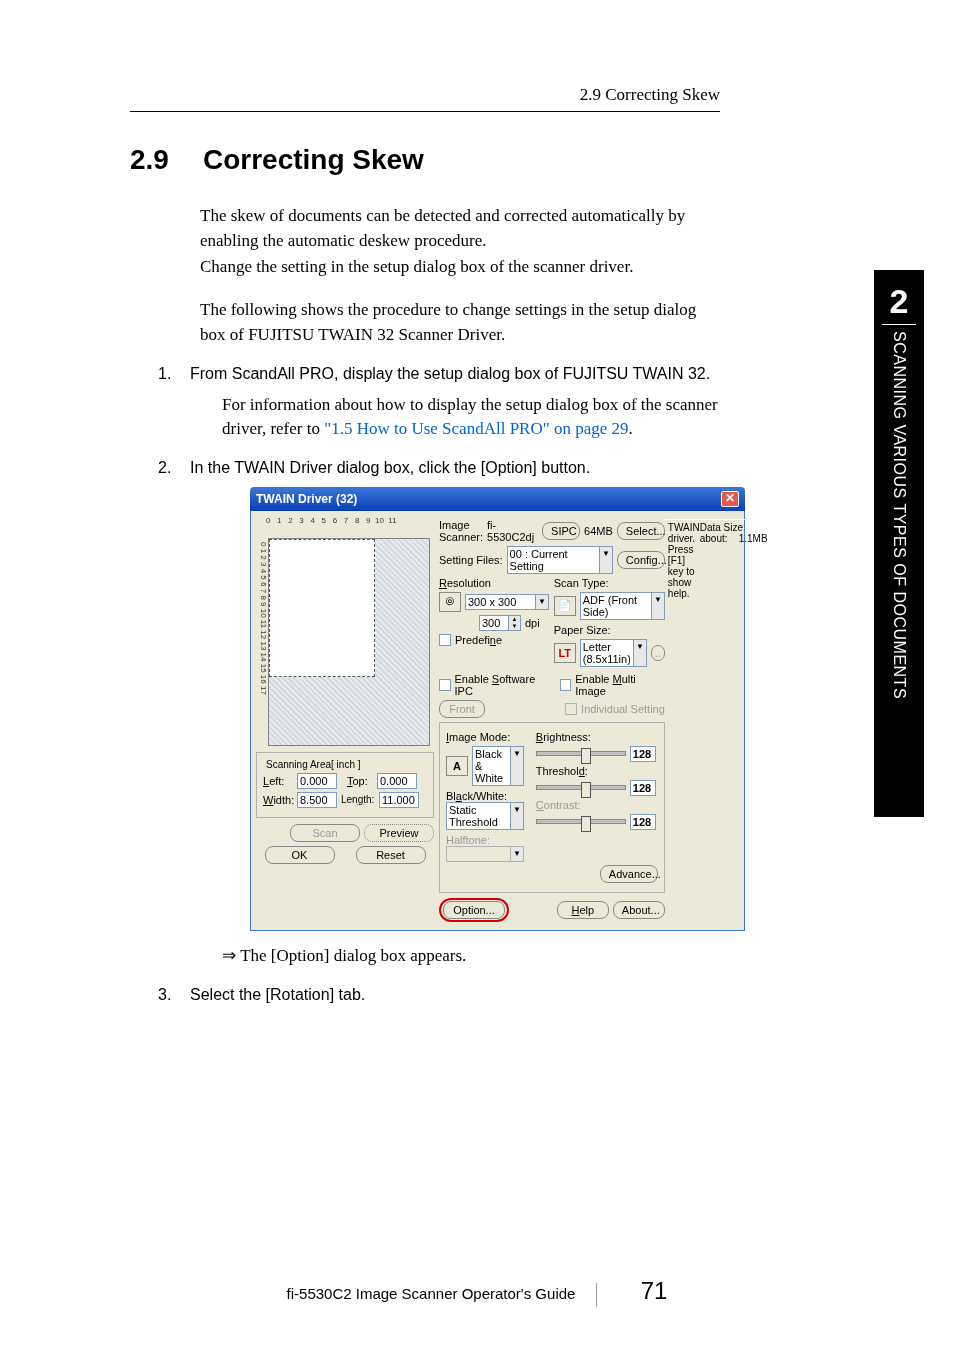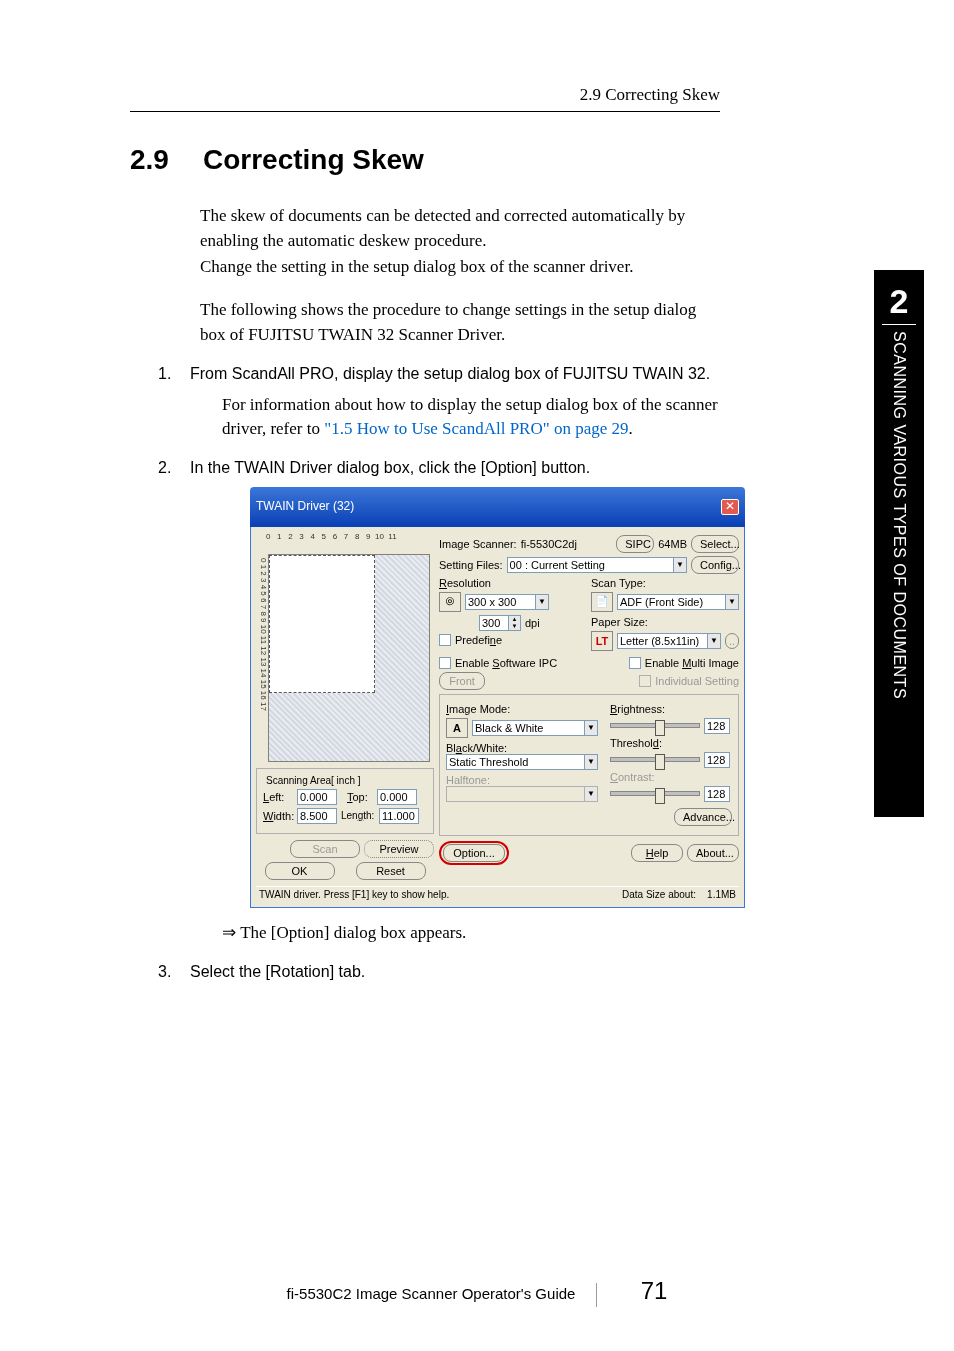--- a/index.html
+++ b/index.html
@@ -118,45 +118,46 @@
   
   .dialog-wrap {
     margin: 10px 0 10px 120px;
     width: 495px;
     font-family: Tahoma, Arial, sans-serif;
     font-size: 11px;
   }
   .titlebar {
     background: linear-gradient(180deg, #3b77d8 0%, #0a3fb5 100%);
     color: #fff;
-    font-weight: normal;
-    padding: 12px 6px;
+    font-weight: bold;
+    padding: 4px 6px;
     display: flex;
     justify-content: space-between;
+    align-items: center;
     border-radius: 4px 4px 0 0;
     font-size: 12px;
   }
   .titlebar .close {
     background: #e35a4f;
     border: 1px solid #fff;
     color: #fff;
     width: 18px;
     height: 16px;
     font-size: 12px;
     line-height: 12px;
     text-align: center;
     border-radius: 2px;
   }
   .dialog-body {
     background: #ece9d8;
     border: 1px solid #3b77d8;
     border-top: none;
     padding: 5px;
     display: flex;
-    flex-direction: column;
+    flex-direction: row;
   }
   .main-row { display: flex; gap: 5px; }
   .left-col { width: 178px; }
   .right-col { flex: 1; }
   .ruler-h { height: 22px; font-size: 8px; color: #333; padding-left: 10px; white-space: pre; }
   .ruler-row { display: flex; }
   .ruler-v { width: 12px; font-size: 8px; writing-mode: vertical-rl; color:#333; padding-top:4px;}
   .preview {
     width: 162px;
     height: 208px;
@@ -211,21 +212,21 @@
   .lbl { font-size: 11px; }
   .lbl.disabled { color:#999; }
   .u { text-decoration: underline; }
   .slider {
     width: 90px; height: 5px; background: #c0c0c0; border:1px solid #888; position:relative; margin:4px 0;
   }
   .slider::after {
     content:""; position:absolute; left:44px; top:-4px; width:8px; height:14px;
     background:#ece9d8; border:1px solid #555;
   }
-  .val { width:26px; }
+  .val { width:26px;font-weight:bold; }
   .icon-box {
     width:22px; height:20px; border:1px solid #888; background:#ece9d8;
     display:flex; align-items:center; justify-content:center; font-size:11px;
   }
   .status {
     display:flex; justify-content:space-between; padding:2px 3px;
     border-top:1px solid #fff; font-size:10px; margin-top:3px;
   }
   .spinner {
     display:flex; border:1px solid #7f9db9;

